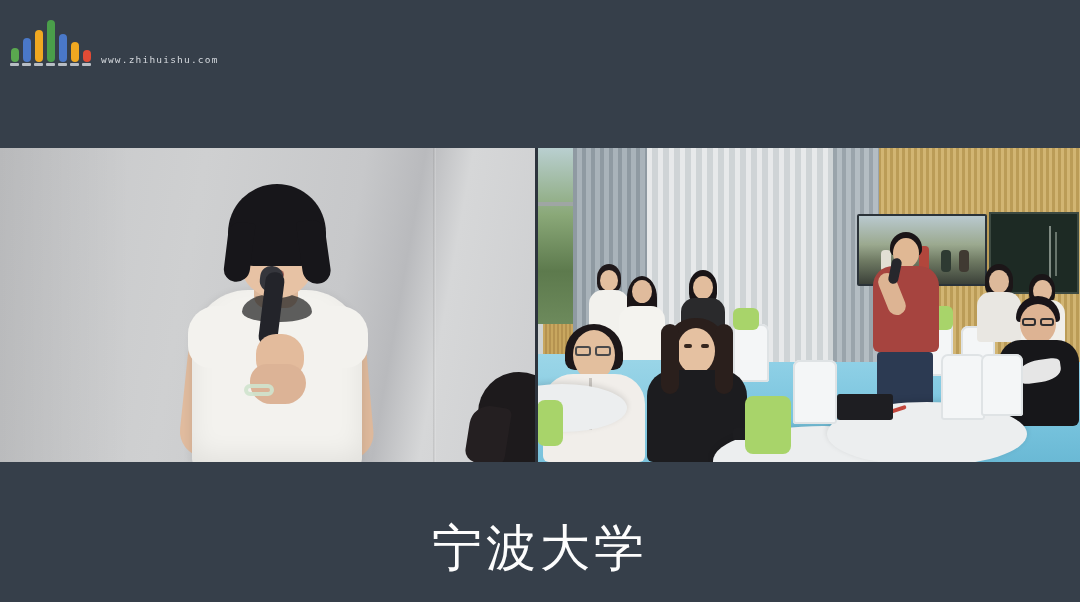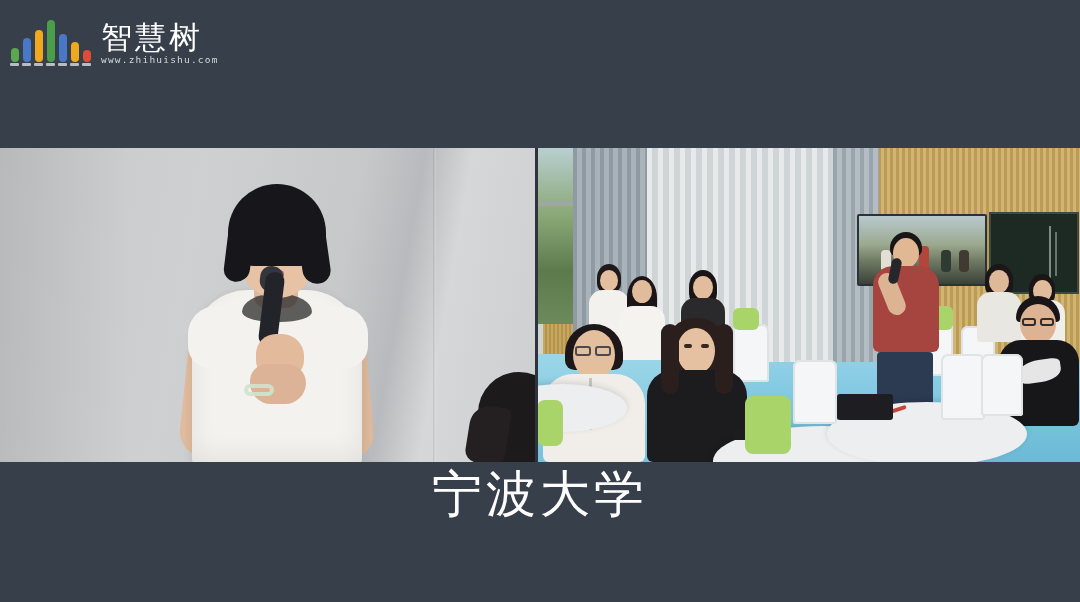--- a/index.html
+++ b/index.html
@@ -112,21 +112,21 @@
     box-shadow:inset 0 0 0 2px #dfe3e5; }
   .chair-green { position:absolute; background:#a8d46a; border-radius:6px; }
   .table { position:absolute; background:#eceeef; border-radius:50%; box-shadow:0 -2px 6px rgba(0,0,0,.12); }
   .person { position:absolute; }
   .p-head { position:absolute; border-radius:50%; }
   .p-body { position:absolute; border-radius:14px 14px 4px 4px; }
   .p-hair { position:absolute; border-radius:50% 50% 30% 30%; }
 
   
   .captions { position:absolute; left:0; top:466px; width:1080px; height:110px; display:flex; }
-  .cap-cell { flex:1; display:flex; align-items:flex-start; justify-content:center; }
+  .cap-cell { flex:1; display:flex; align-items:flex-end; justify-content:center; }
   .cap-text {
     color:#fdfdfd; font-size:50px; line-height:56px; letter-spacing:4px;
     font-family:"DejaVu Sans", sans-serif; font-weight:400;
   }
 </style>
 </head>
 <body>
 
 <div id="stage">
 
@@ -155,21 +155,20 @@
       <div class="bar-wrap">
         <div class="bar" style="height:20px;background:#f0a821"></div>
           <div class="bar-foot"></div>
       </div>
       <div class="bar-wrap">
         <div class="bar" style="height:12px;background:#e24b35"></div>
           <div class="bar-foot"></div>
       </div>
     </div>
     <div class="brand-text">
-      <div class="brand-cn">智慧树</div>
       <div class="brand-url">www.zhihuishu.com</div>
     </div>
   </div>
 
   <div class="video-row">
 
     <div class="video-pane pane-left">
       <div class="wall"></div>
       <div class="wall-shadow"></div>
       <div class="wall-seam"></div>

